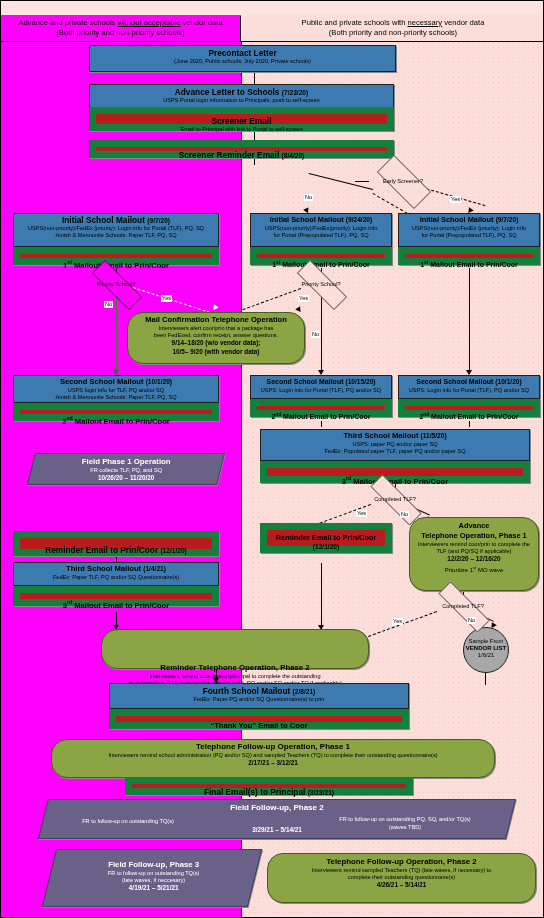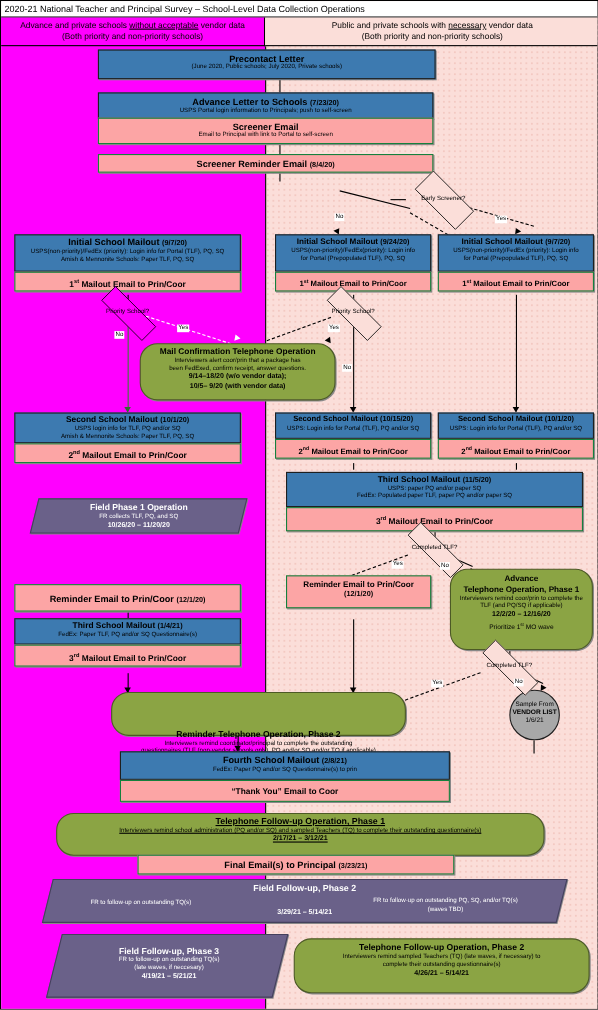--- a/index.html
+++ b/index.html
@@ -60,22 +60,22 @@
     text-align:center;
     color:#000;
     z-index:5;
   }
   .blue{
     background:#3d7ab0;
     border:1px solid #1f1f1f;
     box-shadow:1px 1px 0 #888;
   }
   .orange{
-    background:#fca5a5;
-    border:1px solid #15803d;
+    background:#b91c1c;
+    border:7px solid #15803d;
     box-shadow:1px 1px 0 #888;
   }
   .green{
     background:#8ba444;
     border:1px solid #4d5a26;
     border-radius:16px;
     box-shadow:1px 1px 0 #888;
   }
   .circle{
     background:#a8a8a8;
@@ -136,21 +136,20 @@
 </style>
 </head>
 <body>
 
 <div id="page">
 
   <div class="col-left-bg"></div>
   <div class="col-right-bg dotfill"></div>
   <div class="vdiv"></div>
 
-  <div class="title-bar">2020-21 National Teacher and Principal Survey – School-Level Data Collection Operations</div>
 
   <div class="col-head left">
     <div><span>Advance and private schools </span><u>without acceptable</u><span> vendor data</span></div>
     <div>(Both priority and non-priority schools)</div>
   </div>
   <div class="col-head right">
     <div><span>Public and private schools with </span><u>necessary</u><span> vendor data</span></div>
     <div>(Both priority and non-priority schools)</div>
   </div>
 
@@ -392,21 +391,21 @@
   </div>
 
   <div class="node blue" style="left:108px;top:682px;width:300px;height:26px;">
     <div class="t1" style="padding-top:2px;"><span>Fourth School Mailout</span> <span class="t1s">(2/8/21)</span></div>
     <div class="t2">FedEx: Paper PQ and/or SQ Questionnaire(s) to prin</div>
   </div>
   <div class="node orange" style="left:108px;top:708px;width:300px;height:20px;">
     <div class="t4" style="line-height:19px;">“Thank You” Email to Coor</div>
   </div>
 
-  <div class="node green" style="left:50px;top:738px;width:444px;height:39px;padding:2px 6px;text-decoration:underline;">
+  <div class="node green" style="left:50px;top:738px;width:444px;height:39px;padding:2px 6px;">
     <div class="t1" style="font-size:8px;">Telephone Follow-up Operation, Phase 1</div>
     <div class="t2">Interviewers remind school administration (PQ and/or SQ) and sampled Teachers (TQ) to complete their outstanding questionnaire(s)</div>
     <div class="t3">2/17/21 – 3/12/21</div>
   </div>
 
   <div class="node orange" style="left:124px;top:776px;width:288px;height:18px;">
     <div class="t1" style="line-height:17px;"><span>Final Email(s) to Principal</span> <span class="t1s">(3/23/21)</span></div>
   </div>
 
   <div class="node para" style="left:42px;top:798px;width:468px;height:40px;transform:skewX(-14deg);">

